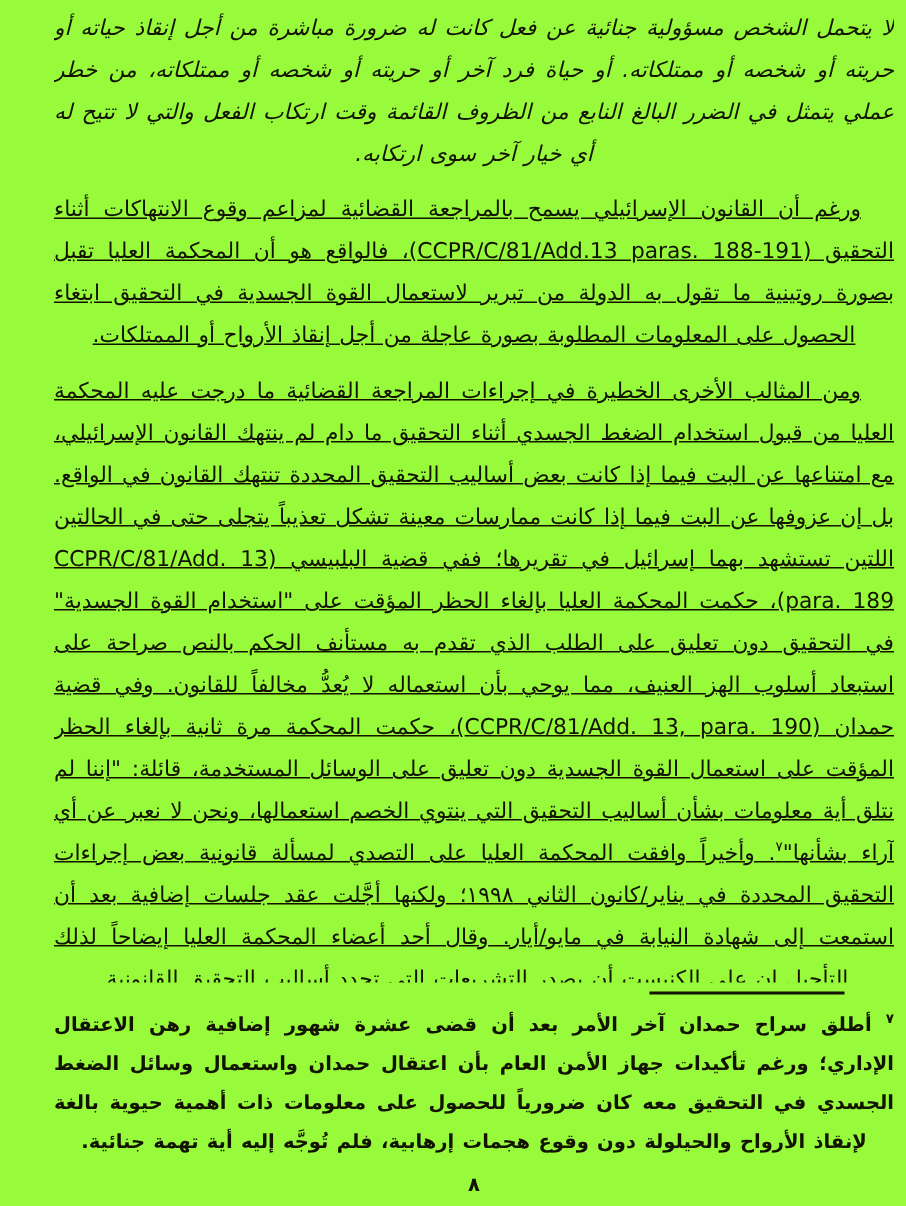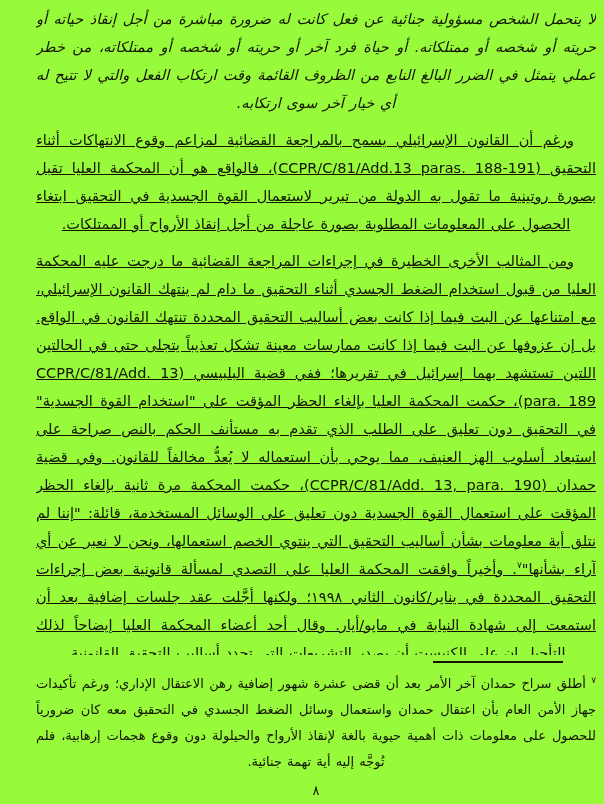--- a/index.html
+++ b/index.html
@@ -48,20 +48,21 @@
     margin-bottom: 0;
   }
   sup.fn-marker {
     font-size: 9px;
     line-height: 0;
     vertical-align: super;
   }
   .footer {
     margin-top: auto;
     flex: 0 0 auto;
+    font-weight: bold;
   }
   .footnote-sep {
     width: 130px;
     height: 0;
     border-top: 2px solid #121400;
     margin: 6px 33px 8px auto; 
   }
   .footnote {
     margin: 0;
     font-size: 13px;

